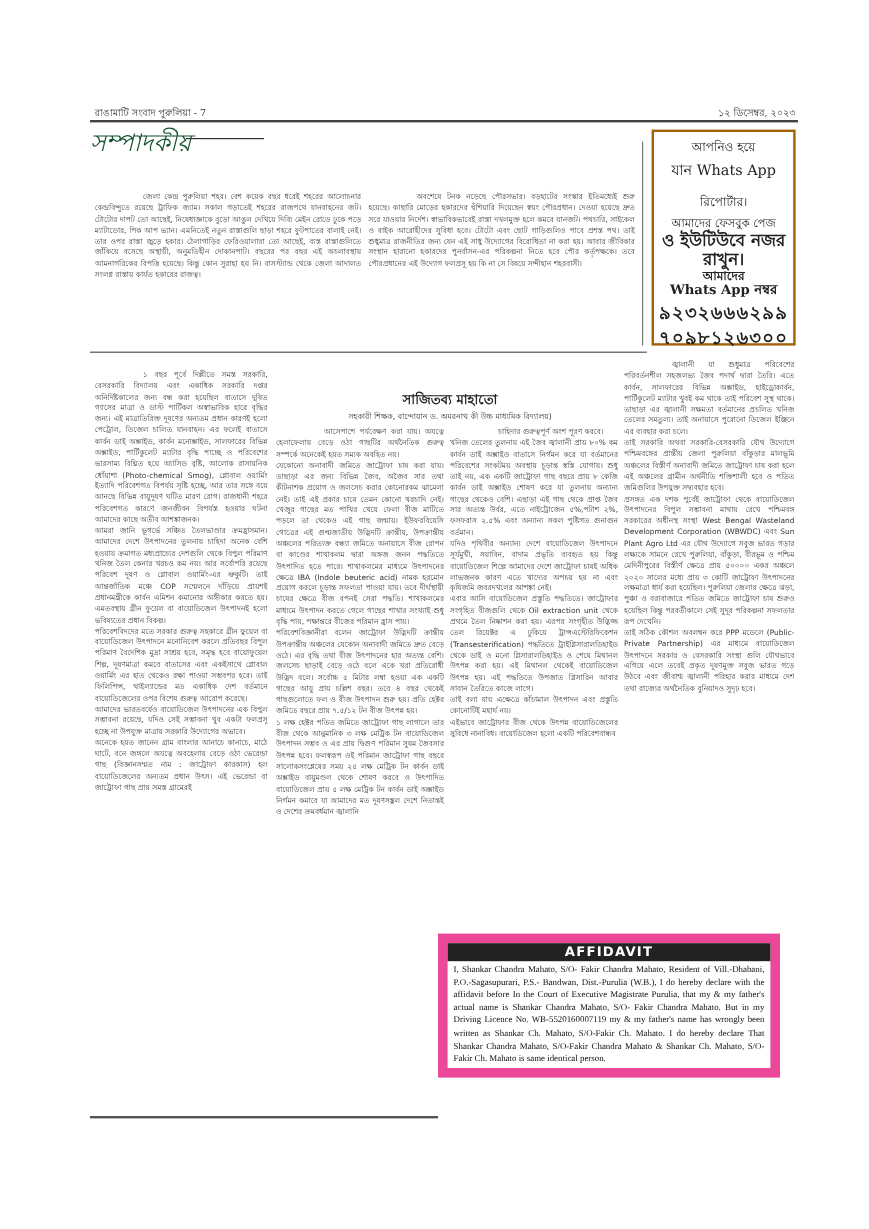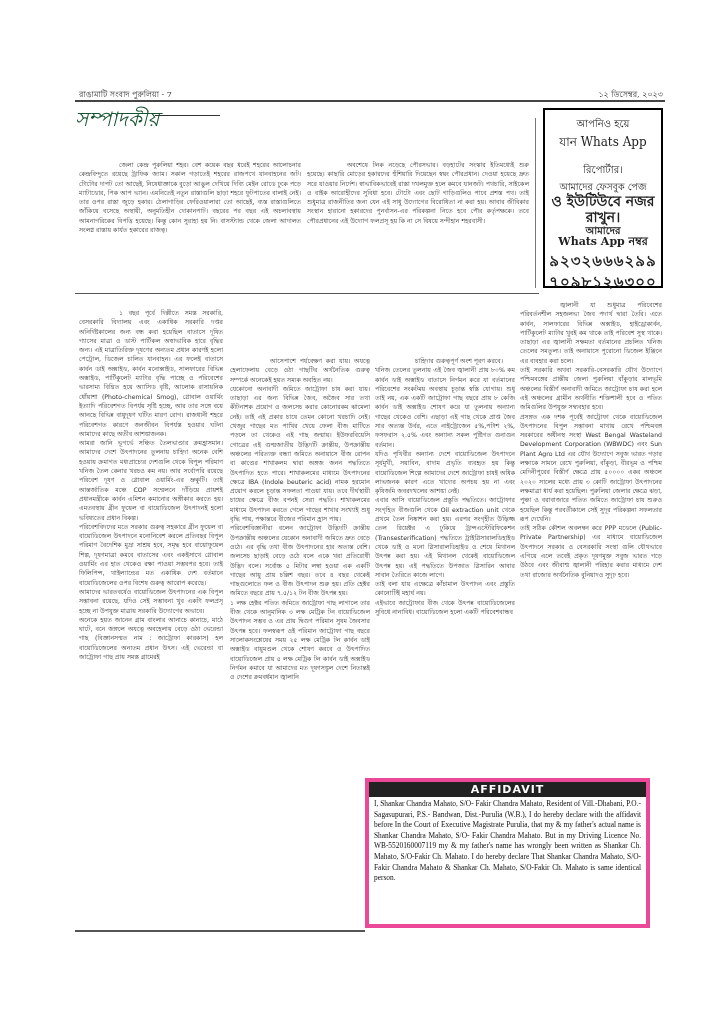--- a/index.html
+++ b/index.html
@@ -9,35 +9,35 @@
   .hdr .l{position:absolute;left:4px;top:0;}
   .hdr .r{position:absolute;right:2px;top:0;}
   .rule-top{position:absolute;top:100px;left:0;width:590px;height:2px;background:#444;}
   .edit-label{position:absolute;top:104px;left:0;font-size:20px;font-style:italic;font-family:"DejaVu Serif",serif;color:#14532d;}
   .edit-line{position:absolute;top:115px;left:80px;width:65px;height:1px;background:#333;}
   .ed-title{position:absolute;top:130px;left:70px;width:380px;text-align:center;font-size:20px;font-weight:bold;font-family:"DejaVu Sans",sans-serif;color:#111;}
   .col{position:absolute;font-size:6.2px;line-height:9.3px;text-align:justify;color:#333;font-family:"DejaVu Sans",sans-serif;}
   .col p{margin:0;text-indent:40px;}
   .vsep{position:absolute;width:1px;background:#777;}
   .hsep{position:absolute;height:1px;background:#555;}
-  .wa-box{position:absolute;top:108px;left:468px;width:120px;height:180px;border:2px solid #000000;box-sizing:border-box;text-align:center;font-family:"DejaVu Sans",sans-serif;color:#222;}
+  .wa-box{position:absolute;top:108px;left:468px;width:120px;height:180px;border:2px solid #a16207;box-sizing:border-box;text-align:center;font-family:"DejaVu Sans",sans-serif;color:#222;}
   .wa-box div{line-height:1.15;}
   .wa1{font-size:10px;margin-top:8px;}
   .wa2{font-size:12px;margin-top:6px;font-family:"DejaVu Serif",serif;}
   .wa3{font-size:10px;margin-top:15px;}
   .wa4{font-size:9.5px;font-weight:normal;margin-top:6px;}
   .wa5{font-size:14px;font-weight:bold;}
   .wa6{font-size:10px;font-weight:bold;}
   .wa7{font-size:11px;font-weight:bold;font-family:"DejaVu Serif",serif;}
   .wa8{font-size:15px;font-weight:bold;margin-top:4px;letter-spacing:1px;}
   .wa9{font-size:15px;font-weight:bold;margin-top:4px;letter-spacing:1px;}
   .art-title{position:absolute;top:296px;left:150px;width:300px;text-align:center;font-size:24px;font-weight:bold;font-family:"DejaVu Sans",sans-serif;color:#111;}
   .art-author{position:absolute;top:325px;left:150px;width:300px;text-align:center;font-size:11px;font-weight:bold;font-family:"DejaVu Sans",sans-serif;color:#222;}
   .art-aff{position:absolute;top:342px;left:150px;width:300px;text-align:center;font-size:6.5px;font-family:"DejaVu Sans",sans-serif;color:#333;}
-  .aff-box{position:absolute;top:778px;left:290px;width:285px;height:150px;border:4px solid #ec4899;box-sizing:border-box;}
+  .aff-box{position:absolute;top:778px;left:290px;width:285px;height:120px;border:8px solid #ec4899;box-sizing:border-box;}
   .aff-head{background:#222;color:#fff;text-align:center;font-size:11px;font-weight:bold;font-family:"DejaVu Sans",sans-serif;height:15px;line-height:15px;letter-spacing:1px;}
   .aff-body{padding:2px 5px;font-size:7.4px;line-height:10.6px;text-align:justify;font-family:"Liberation Serif",serif;color:#111;}
   .bottom-rule{position:absolute;top:930px;left:0;width:590px;height:2px;background:#555;}
 </style>
 </head>
 <body>
 
 <div class="page">
   <div class="hdr">
     <span class="l">রাঙামাটি সংবাদ পুরুলিয়া - 7</span>
@@ -63,20 +63,22 @@
     <div class="wa4">আমাদের ফেসবুক পেজ</div>
     <div class="wa5">ও ইউটিউবে নজর রাখুন।</div>
     <div class="wa6">আমাদের</div>
     <div class="wa7">Whats App নম্বর</div>
     <div class="wa8">৯২৩২৬৬৬২৯৯</div>
     <div class="wa9">৭০৯৮১২৬৩০০</div>
   </div>
 
   <div class="hsep" style="left:0;top:293px;width:464px;"></div>
 
+  <div class="art-author">সাজিতব্য মাহাতো</div>
+  <div class="art-aff">সহকারী শিক্ষক, বান্দোয়ান ড. অমরনাথ কী উচ্চ মাধ্যমিক বিদ্যালয়)</div>
 
   <div class="col" style="left:4px;top:308px;width:144px;height:620px;overflow:hidden;">
       <p style="white-space:pre-line;">১ বছর পূর্বে দিল্লীতে সমস্ত সরকারি, বেসরকারি বিদ্যালয় এবং একাধিক সরকারি দপ্তর অনির্দিষ্টকালের জন্য বন্ধ করা হয়েছিল বাতাসে দূষিত গ্যাসের মাত্রা ও ডাস্ট পার্টিকল অস্বাভাবিক হারে বৃদ্ধির জন্য। এই মাত্রাতিরিক্ত দূষণের অন্যতম প্রধান কারণই হলো পেট্রোল, ডিজেল চালিত যানবাহন। এর ফলেই বাতাসে কার্বন ডাই অক্সাইড, কার্বন মনোক্সাইড, সালফারের বিভিন্ন অক্সাইড, পার্টিকুলেট ম্যাটার বৃদ্ধি পাচ্ছে ও পরিবেশের ভারসাম্য বিঘ্নিত হয়ে অ্যাসিড বৃষ্টি, আলোক রাসায়নিক ধোঁয়াশা (Photo-chemical Smog), গ্লোবাল ওয়ার্মিং ইত্যাদি পরিবেশগত বিপর্যয় সৃষ্টি হচ্ছে, আর তার সঙ্গে বয়ে আনছে বিভিন্ন বায়ুদূষণ ঘটিত মারণ রোগ। রাজধানী শহরে পরিবেশগত কারণে জনজীবন বিপর্যস্ত হওয়ার ঘটনা আমাদের কাছে অতীব আশঙ্কাজনক।
 আমরা জানি ভূগর্ভে সঞ্চিত তৈলভাণ্ডার ক্রমহ্রাসমান। আমাদের দেশে উৎপাদনের তুলনায় চাহিদা অনেক বেশি হওয়ায় ক্রমাগত মধ্যপ্রাচ্যের দেশগুলি থেকে বিপুল পরিমাণ খনিজ তৈল কেনার খরচও কম নয়। আর সর্বোপরি রয়েছে পরিবেশ দূষণ ও গ্লোবাল ওয়ার্মিং-এর ভ্রুকুটি। তাই আন্তর্জাতিক মঞ্চে COP সম্মেলনে দাঁড়িয়ে প্রায়শই প্রধানমন্ত্রীকে কার্বন এমিশন কমানোর অঙ্গীকার করতে হয়। এমতবস্থায় গ্রীন ফুয়েল বা বায়োডিজেল উৎপাদনই হলো ভবিষ্যতের প্রধান বিকল্প।
 পরিবেশবিদদের মতে সরকার গুরুত্ব সহকারে গ্রীন ফুয়েল বা বায়োডিজেল উৎপাদনে মনোনিবেশ করলে প্রতিবছর বিপুল পরিমাণ বৈদেশিক মুদ্রা সাশ্রয় হবে, সমৃদ্ধ হবে বায়োফুয়েল শিল্প, দূষণমাত্রা কমবে বাতাসের এবং একইসাথে গ্লোবাল ওয়ার্মিং এর হাত থেকেও রক্ষা পাওয়া সম্ভবপর হবে। তাই ফিলিপিন্স, থাইল্যান্ডের মত একাধিক দেশ বর্তমানে বায়োডিজেলের ওপর বিশেষ গুরুত্ব আরোপ করেছে।
 আমাদের ভারতবর্ষেও বায়োডিজেল উৎপাদনের এক বিপুল সম্ভাবনা রয়েছে, যদিও সেই সম্ভাবনা খুব একটা ফলপ্রসূ হচ্ছে না উপযুক্ত মাত্রায় সরকারি উদ্যোগের অভাবে।
 অনেকে হয়ত জানেন গ্রাম বাংলার আনাচে কানাচে, মাঠে ঘাটে, বনে জঙ্গলে অযত্নে অবহেলায় বেড়ে ওঠা ভেরেন্ডা গাছ (বিজ্ঞানসম্মত নাম : জাট্রোফা কারকাস) হল বায়োডিজেলের অন্যতম প্রধান উৎস। এই ভেরেন্ডা বা জাট্রোফা গাছ প্রায় সমস্ত গ্রামেরই</p>
     </div>
   <div class="col" style="left:155px;top:356px;width:140px;height:572px;overflow:hidden;">
       <p style="white-space:pre-line;">আসেপাশে পর্যবেক্ষণ করা যায়। অযত্নে হেলাফেলায় বেড়ে ওঠা গাছটির অর্থনৈতিক গুরুত্ব সম্পর্কে অনেকেই হয়ত সম্যক অবহিত নয়।

